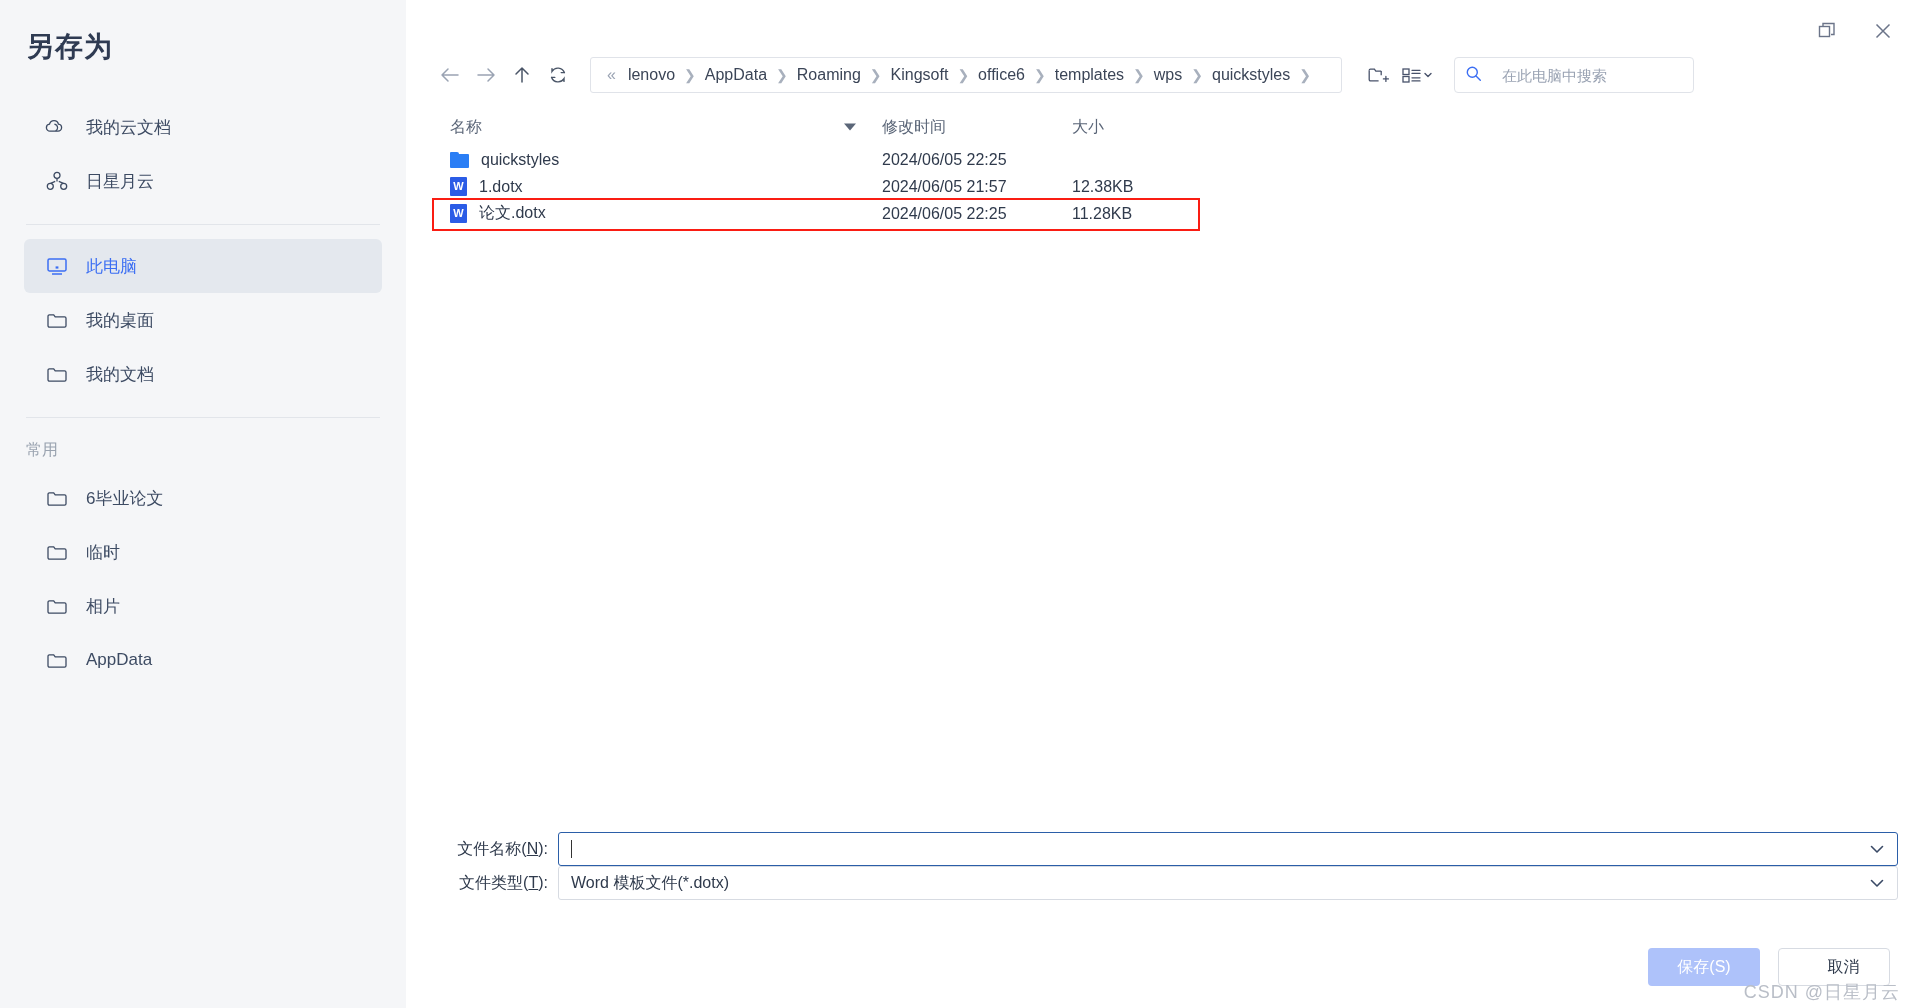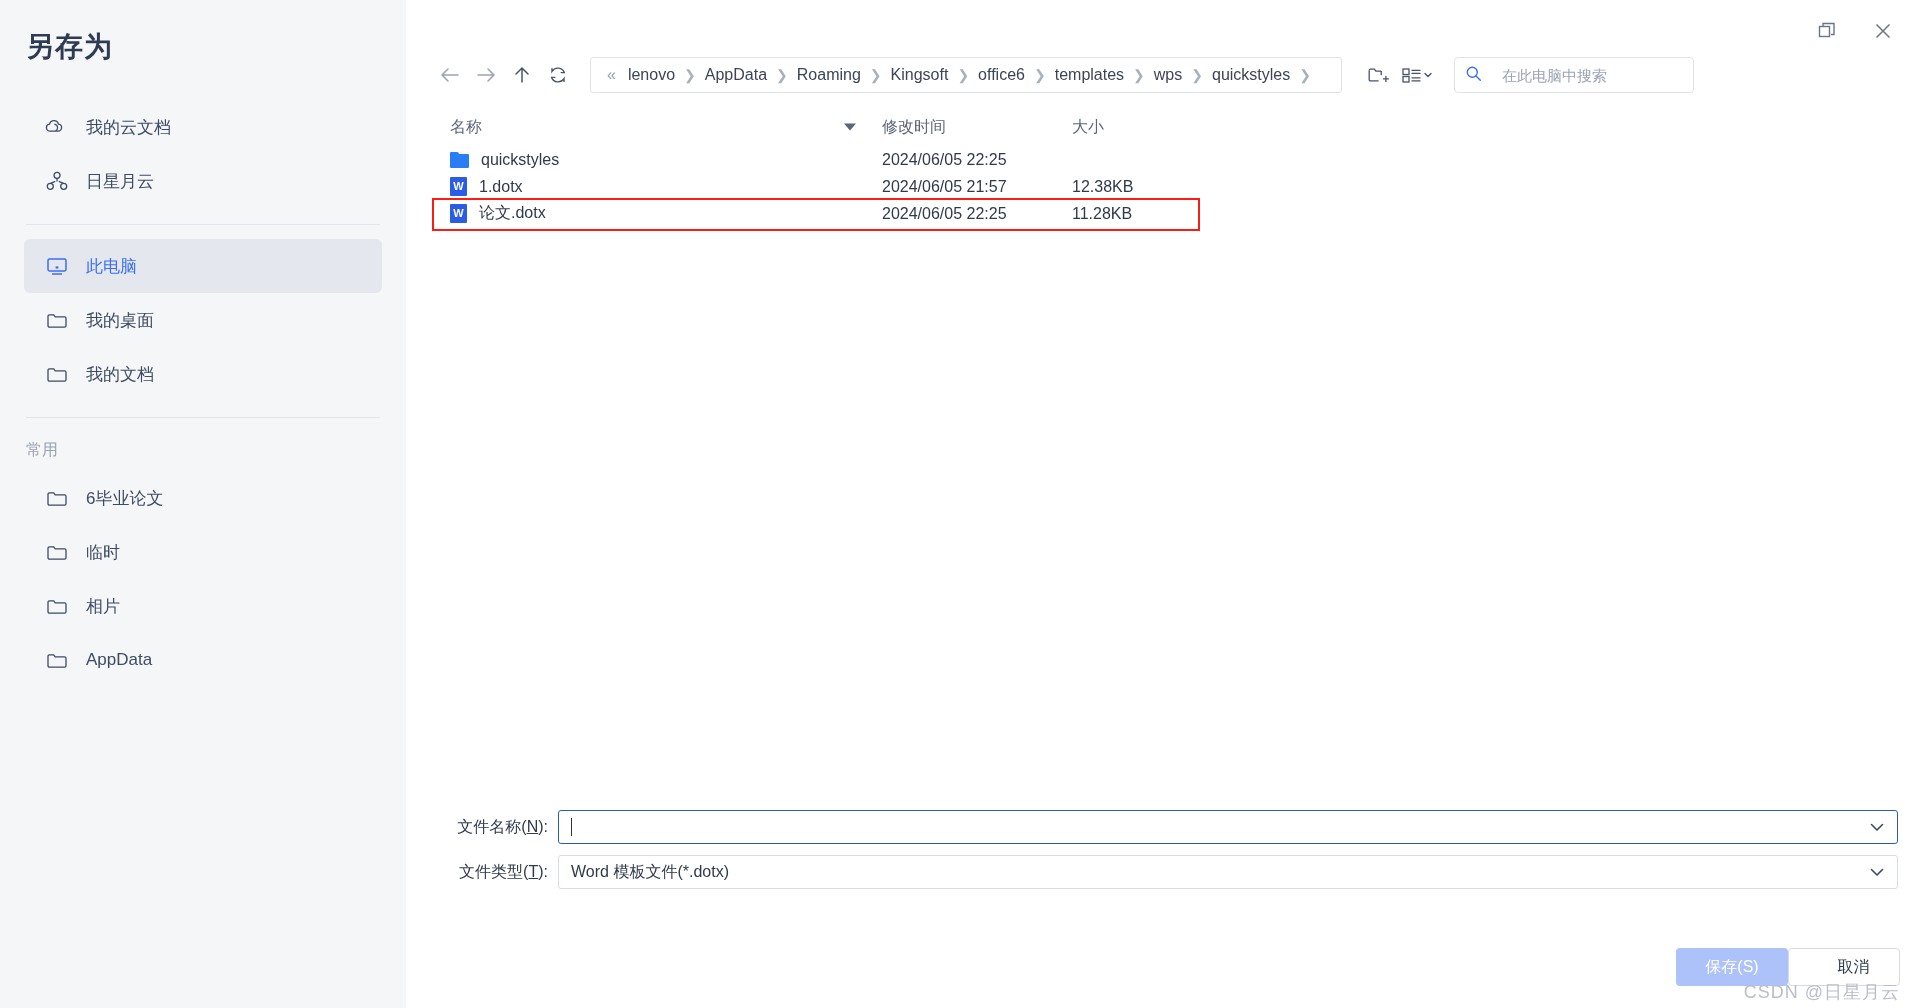--- a/index.html
+++ b/index.html
@@ -269,21 +269,20 @@
   
   .form-area {
     position: absolute;
     left: 26px;
     right: 22px;
     bottom: 108px;
   }
   .form-row {
     display: flex;
     align-items: center;
-    margin-bottom: 11px;
   }
   .form-label {
     width: 126px;
     text-align: right;
     font-size: 16px;
     color: #2f3a4c;
     padding-right: 10px;
     white-space: nowrap;
   }
   .form-label u { text-decoration: underline; }
@@ -311,24 +310,25 @@
   .caret-text-cursor {
     display: inline-block;
     width: 1px;
     height: 18px;
     background: #333;
   }
 
   
   .footer {
     position: absolute;
-    right: 20px;
+    right: 30px;
     bottom: 22px;
     display: flex;
     align-items: center;
+    gap: 18px;
   }
   .btn {
     width: 112px;
     height: 38px;
     border-radius: 4px;
     font-size: 16px;
     display: flex;
     align-items: center;
     justify-content: center;
     cursor: pointer;

